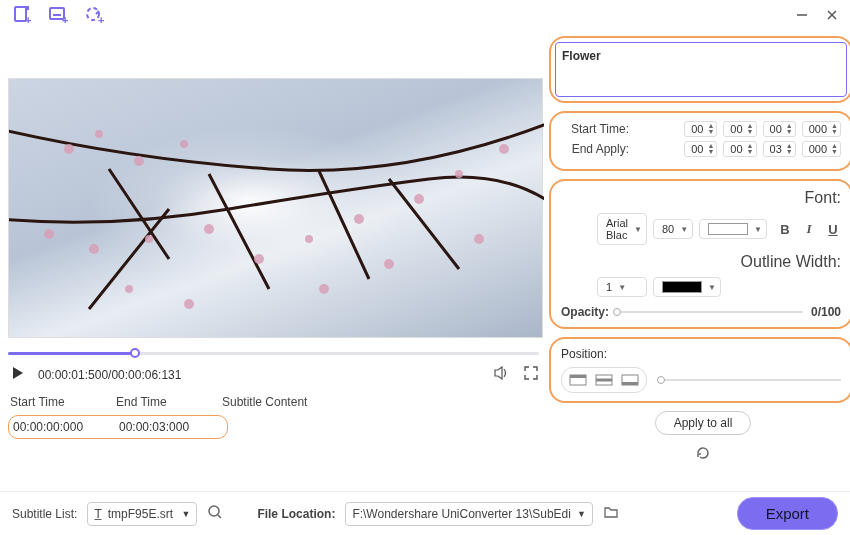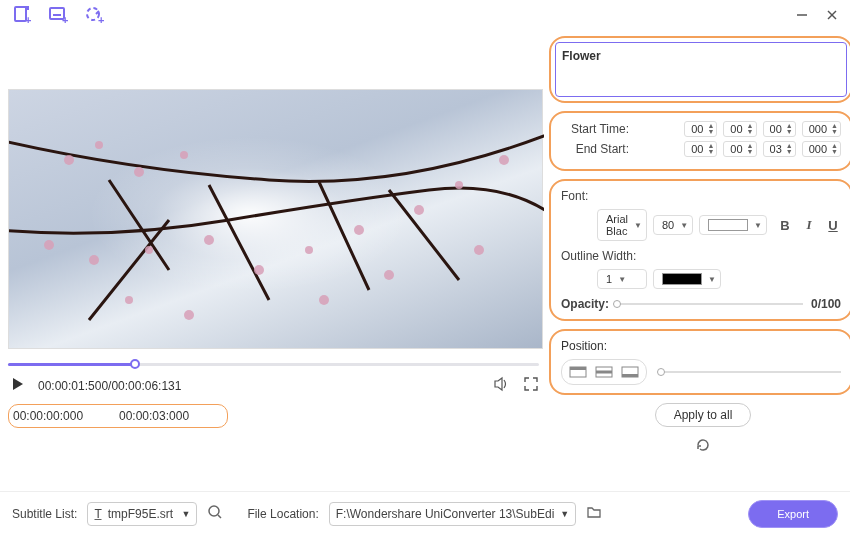--- a/index.html
+++ b/index.html
@@ -23,21 +23,21 @@
 .table-head { display: flex; gap: 28px; padding: 4px 2px; color: #444; font-size: 12px;}
 .sub-row { display: flex; gap: 28px; padding: 4px 4px; border: 1px solid #f3a05a; border-radius: 10px; margin-top: 2px; width: fit-content; padding-right: 30px;}
 .right { flex: 1; display: flex; flex-direction: column; gap: 8px; padding-top: 6px;}
 .group { border: 2px solid #f3a05a; border-radius: 16px; padding: 8px 10px; }
 .subtitle-text { border: 1px solid #7c6cf0; border-radius: 4px; min-height: 55px; padding: 6px; font-size: 12px; color: #333; }
 .timegroup .row { display: flex; align-items: center; margin-bottom: 4px; text-align: right; }
 .timegroup .label { width: 68px; font-size: 12px; color: #444;}
 .timecells { display: flex; gap: 6px; margin-left: auto;}
 .tc { display: flex; align-items: center; border: 1px solid #ddd; border-radius: 3px; padding: 1px 2px 1px 6px; font-size: 11px; background:#fff;}
 .tc .spin { display: flex; flex-direction: column; margin-left: 4px; line-height: 6px; font-size: 7px; color:#666; cursor:pointer;}
-.fontgroup .lbl { font-size: 12px; color: #444; margin-bottom: 6px; display:block;}
+.fontgroup .lbl { font-size: 16px; color: #444; margin-bottom: 6px; display:block;text-align:right;}
 .fontrow { display: flex; gap: 6px; align-items: center; margin-bottom: 8px; margin-left: 36px;}
 .sel { border: 1px solid #ddd; border-radius: 4px; padding: 3px 4px 3px 8px; font-size: 11px; background:#fff; display:flex; align-items:center; gap:6px; cursor:pointer;}
 .sel .caret { font-size:8px; color:#666;}
 .colorbox { width: 40px; height: 12px; border: 1px solid #999; background:#fff;}
 .colorbox.black { background:#000;}
 .stylebtns { display: flex; gap: 8px; margin-left: 4px;}
 .stylebtn { width: 16px; height: 16px; font-size: 13px; font-weight: bold; color:#555; cursor:pointer; display:flex;align-items:center;justify-content:center;}
 .stylebtn.i { font-style: italic; font-family: serif;}
 .stylebtn.u { text-decoration: underline;}
 .opacity-row { display:flex; align-items:center; gap:8px; font-size:12px; color:#444;font-weight:bold;}
@@ -46,21 +46,21 @@
 .posgroup .posrow { display:flex; align-items:center; gap:6px; margin-top:6px;}
 .pos-seg { display:flex; border:1px solid #ddd; border-radius:12px; padding:3px;}
 .pos-btn { width:26px; height:18px; display:flex; align-items:center; justify-content:center; cursor:pointer; border-radius:8px;}
 .posline { flex:1; height:2px; background:#ddd; position:relative; margin-left:8px;}
 .posthumb { position:absolute; left:0; top:50%; width:8px;height:8px;border:1px solid #aaa;border-radius:50%;background:#fff;transform:translate(-50%,-50%);}
 .apply-row { display:flex; align-items:center; gap:10px; padding-left: 4px; flex-direction: column;}
 .apply-btn { border:1px solid #ccc; border-radius: 12px; padding: 4px 18px; font-size: 12px; cursor:pointer; background:#fff;}
 .refresh { cursor:pointer; color:#666;}
 .footer { height: 44px; border-top: 1px solid #eee; display:flex; align-items:center; padding: 0 12px; gap: 10px; font-size:12px; color:#444;}
 .footer .sel2 { border:1px solid #ccc; border-radius:4px; padding:4px 6px; font-size:12px; min-width:110px; cursor:pointer; display:flex; align-items:center; gap:6px;}
-.export { margin-left:auto; background:#7c6cf0; color:#ffffff; border-radius:16px; padding:7px 28px; font-size:11px; cursor:pointer; border:1px solid #9f92f5;}
+.export { margin-left:auto; background:#7c6cf0; color:#0f172a; border-radius:16px; padding:7px 28px; font-size:15px; cursor:pointer; border:1px solid #9f92f5;}
 </style>
 </head>
 <body>
 
 <div class="app">
   <div class="titlebar">
     <div class="titlebar-left">
       <div class="tb-icon">
         <svg width="20" height="20" viewBox="0 0 20 20">
             <rect x="3" y="2" width="11" height="14" rx="1" fill="none" stroke="#7c6cf0" stroke-width="2"></rect>
@@ -152,20 +152,25 @@
         <div class="ctrl-right">
           <div><svg width="18" height="18">
                 <path d="M2 6h3l4-3v12l-4-3H2z" fill="none" stroke="#555" stroke-width="1.2"></path>
                 <path d="M11 5 q3 4 0 8" fill="none" stroke="#555" stroke-width="1.2"></path>
               </svg></div>
           <div><svg width="16" height="16">
                 <path d="M2 6V2h4 M10 2h4v4 M14 10v4h-4 M6 14H2v-4" fill="none" stroke="#555" stroke-width="1.4"></path>
               </svg></div>
         </div>
       </div>
+      <div class="table-head">
+        <span style="width:78px">Start Time</span>
+        <span style="width:78px">End Time</span>
+        <span>Subtitle Content</span>
+      </div>
       <div class="sub-row">
         <span style="width:78px">00:00:00:000</span>
         <span style="width:78px">00:00:03:000</span>
       </div>
     </div>
 
     <div class="right">
       <div class="group" style="padding:4px;font-weight:bold;">
         <div class="subtitle-text">Flower</div>
       </div>
@@ -198,21 +203,21 @@
             <div class="tc">
                 <span>000</span>
                 <div class="spin">
                   <span>▲</span>
                   <span>▼</span>
                 </div>
               </div>
           </div>
         </div>
         <div class="row">
-          <span class="label">End Start:</span>
+          <span class="label">End Apply:</span>
           <div class="timecells">
             <div class="tc">
                 <span>00</span>
                 <div class="spin">
                   <span>▲</span>
                   <span>▼</span>
                 </div>
               </div>
             <div class="tc">
                 <span>00</span>
@@ -323,21 +328,21 @@
     <span>Subtitle List:</span>
     <div class="sel2">
       <span>T̲</span>
       <span>tmpF95E.srt</span>
       <span class="caret" style="margin-left:auto;font-size:9px;">▼</span>
     </div>
     <div><svg width="16" height="16">
           <circle cx="7" cy="7" r="5" fill="none" stroke="#666" stroke-width="1.5"></circle>
           <line x1="11" y1="11" x2="14" y2="14" stroke="#666" stroke-width="1.5"></line>
         </svg></div>
-    <span style="margin-left:14px;">File Location:</span>
+    <span style="margin-left:24px;font-weight:bold;">File Location:</span>
     <div class="sel2" style="min-width:210px">
       <span style="white-space:nowrap;overflow:hidden;text-overflow:ellipsis;">F:\Wondershare UniConverter 13\SubEdi</span>
       <span class="caret" style="margin-left:auto;font-size:9px;">▼</span>
     </div>
     <div><svg width="16" height="16">
           <path d="M2 4h4l2 2h6v7H2z" fill="none" stroke="#666" stroke-width="1.3"></path>
         </svg></div>
     <div class="export">Export</div>
   </div>
 </div>

